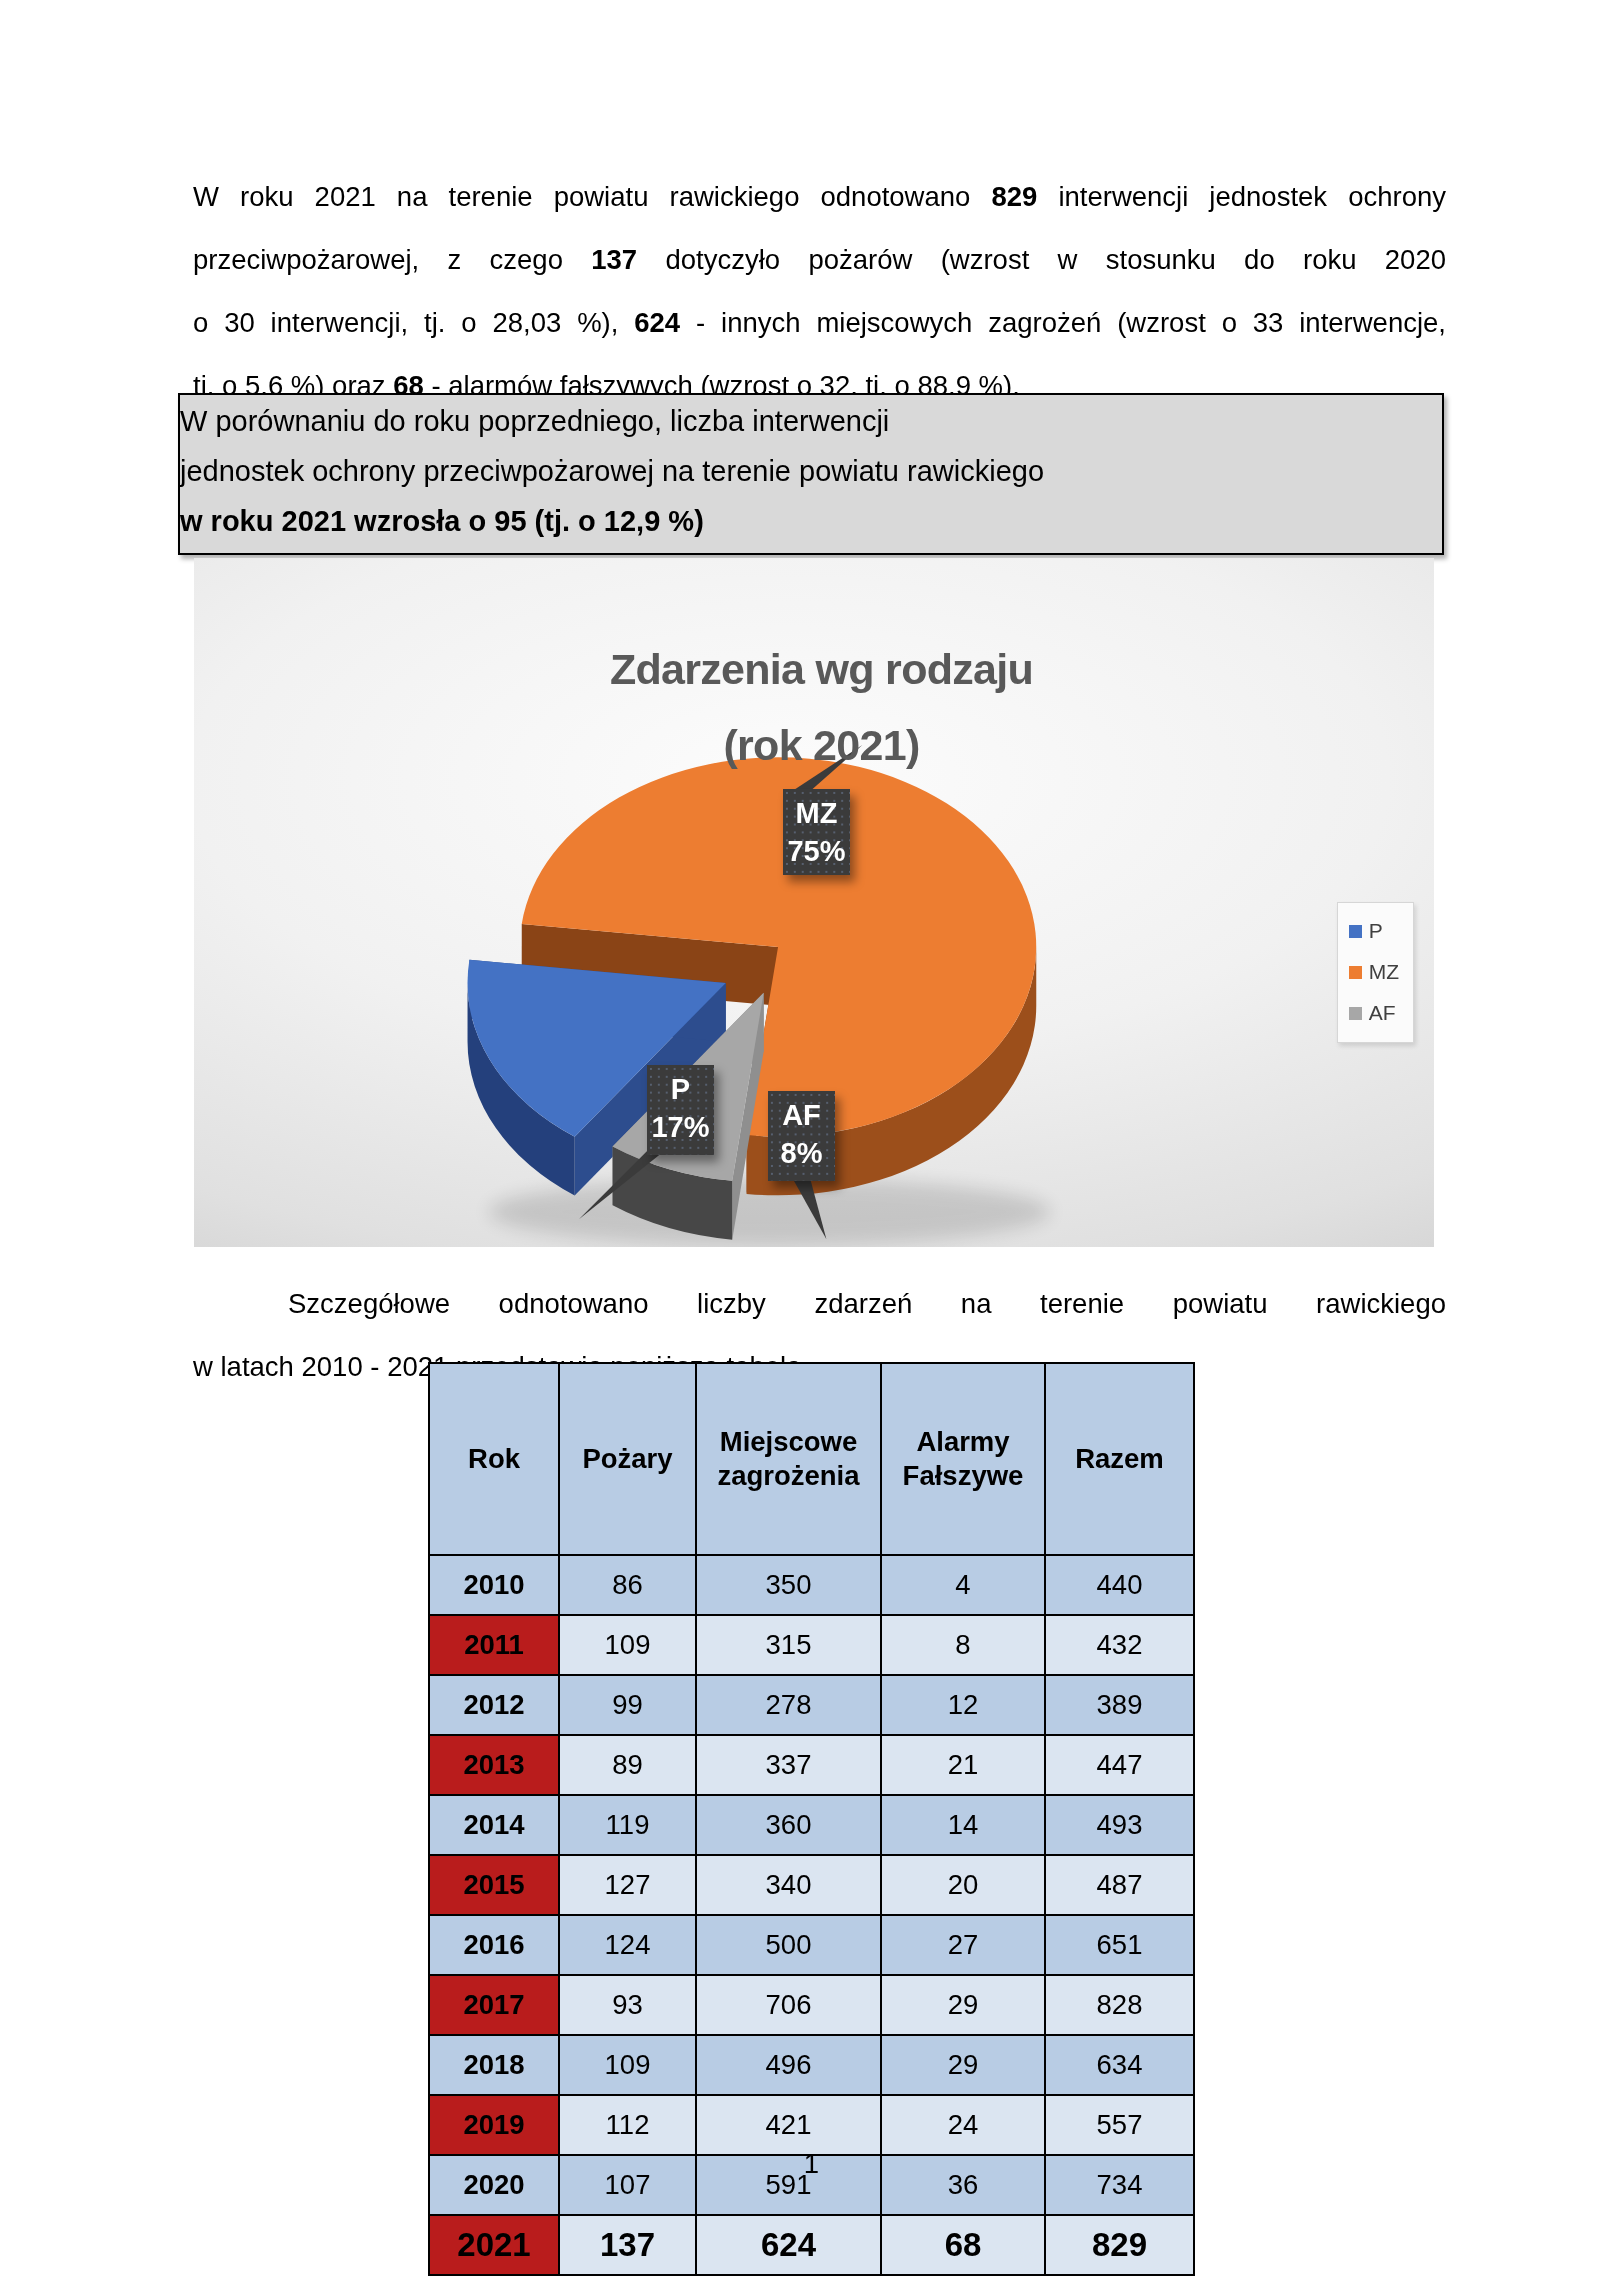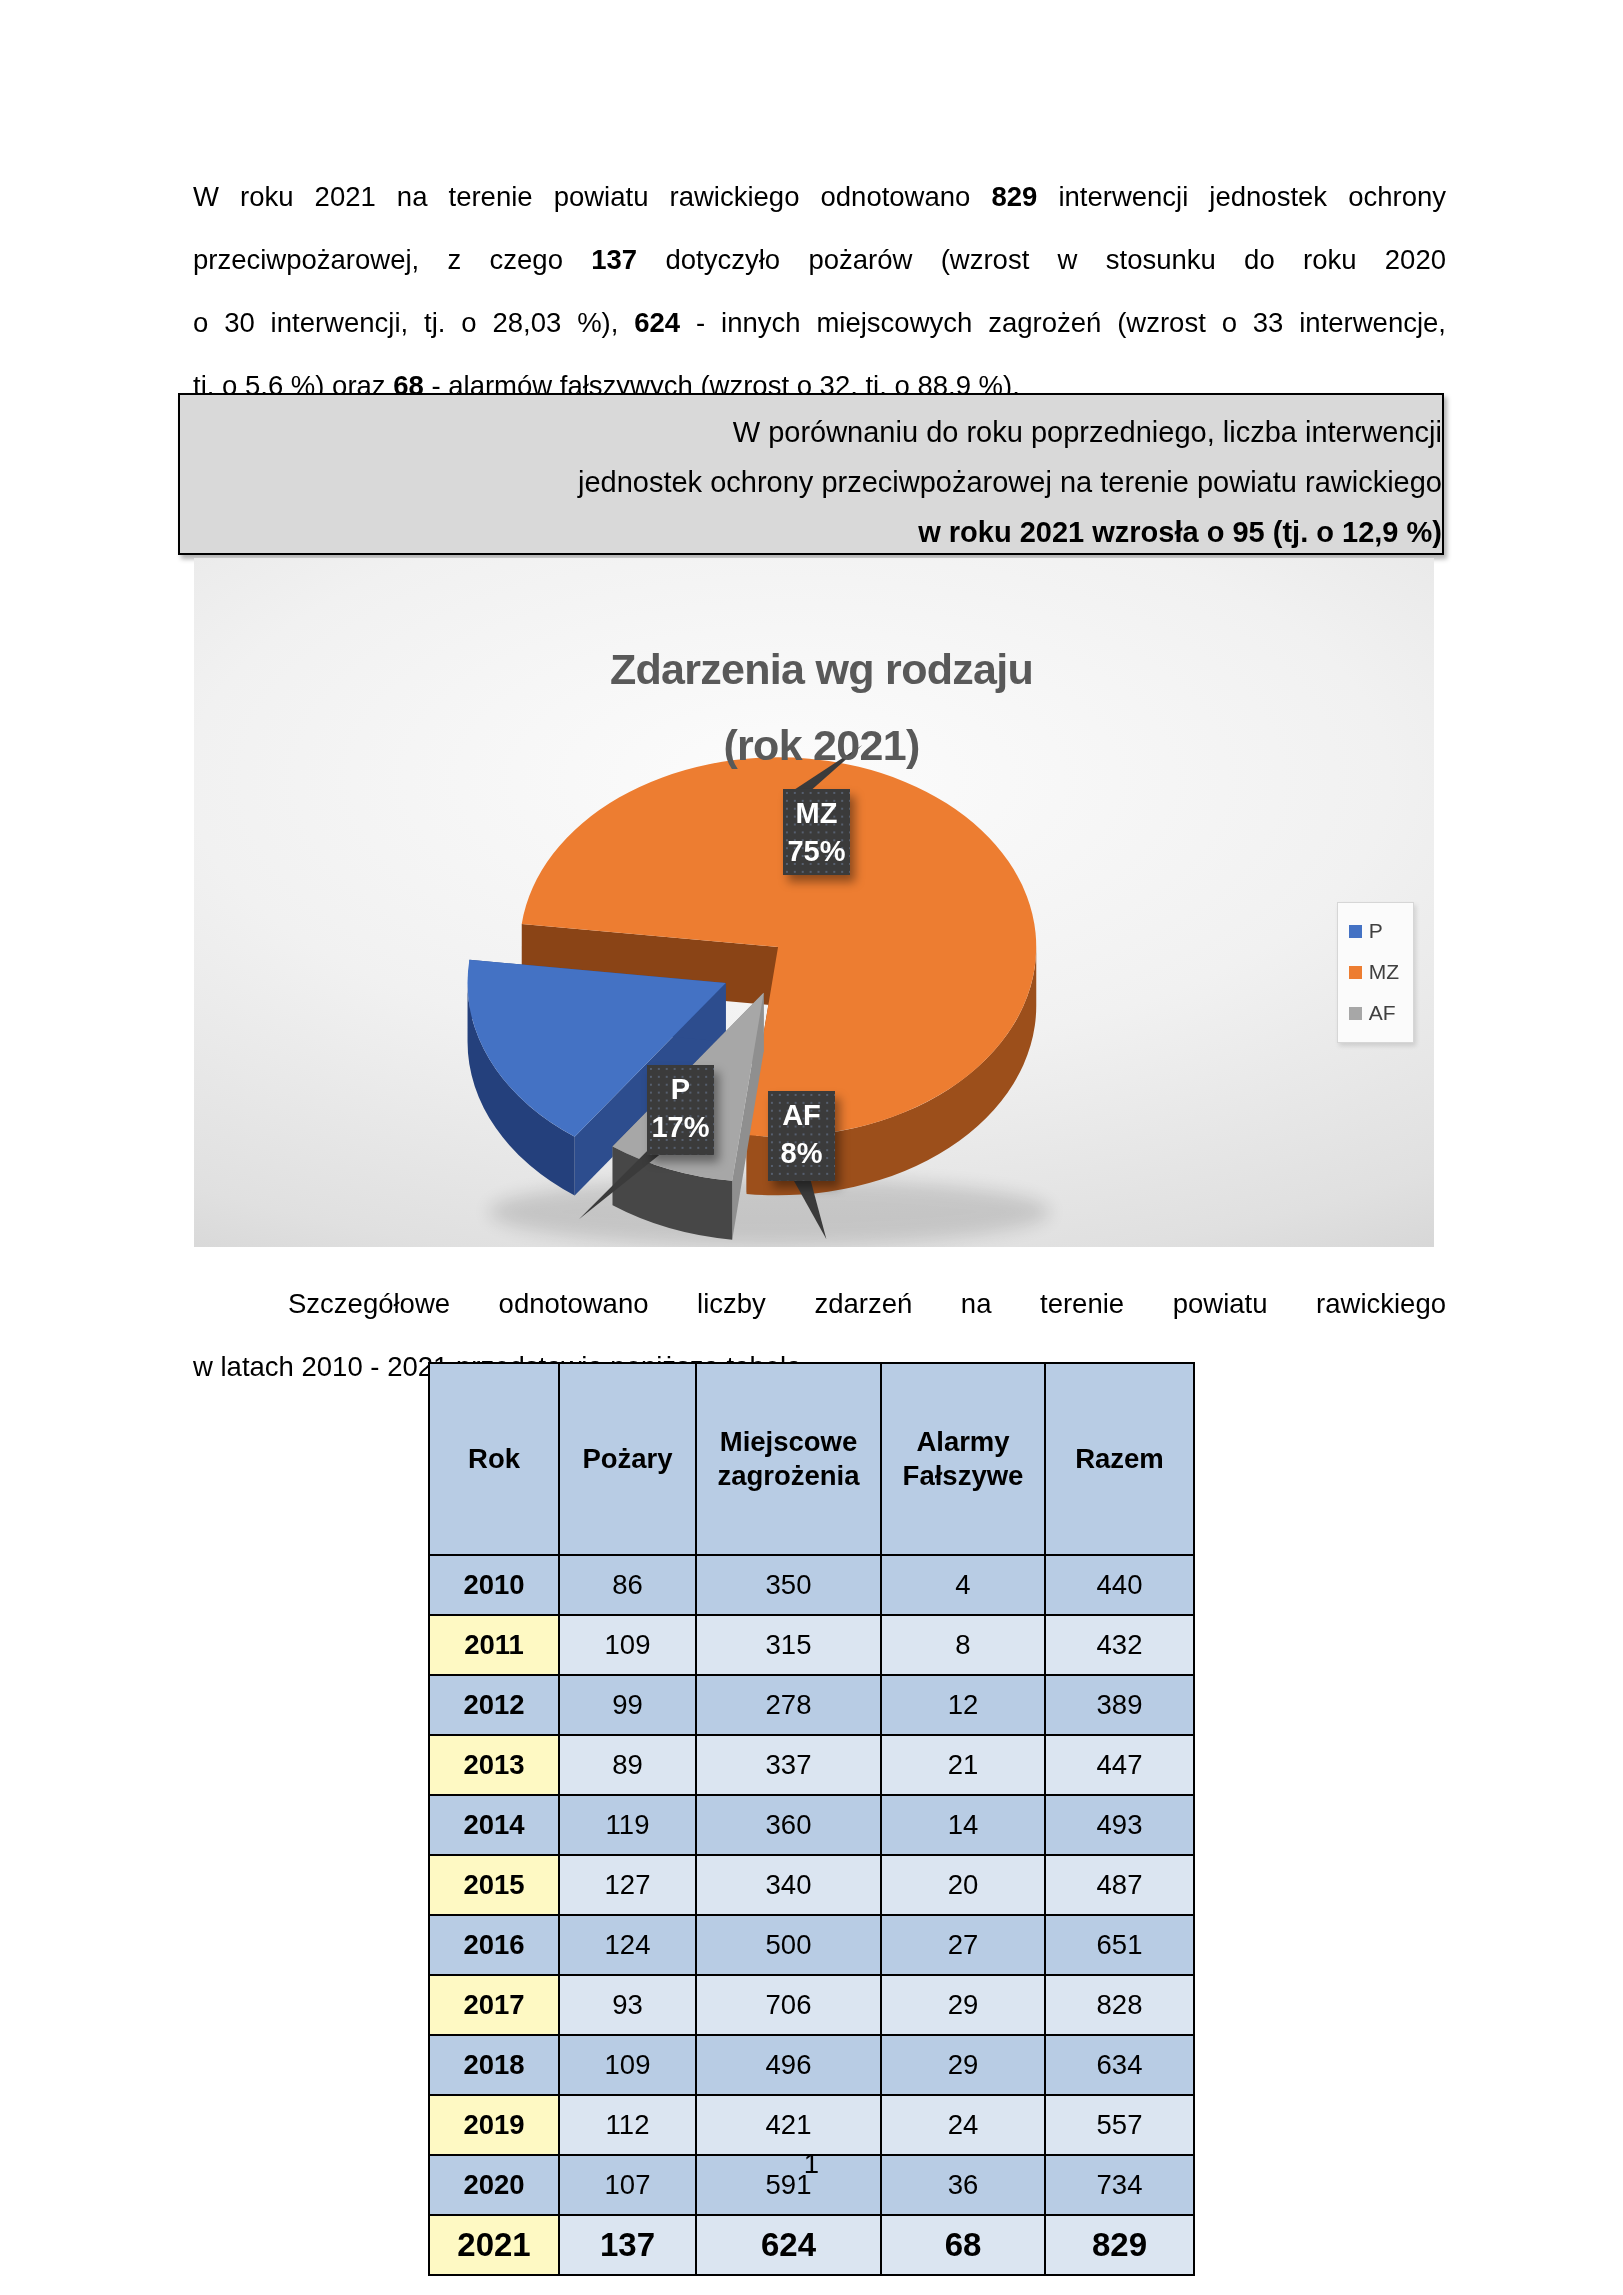--- a/index.html
+++ b/index.html
@@ -11,23 +11,23 @@
   
   .para1 { position:absolute; left:193px; top:165px; width:1253px; font-size:27.5px; }
   .para1 .pline { height:63px; line-height:63px; text-align:justify; text-align-last:justify; white-space:nowrap; }
   .para1 .pline.last { text-align-last:left; }
   .para1 b { font-weight:bold; }
 
   
   .graybox {
     position:absolute; left:178px; top:393px; width:1266px; height:162px;
     background:#d9d9d9; border:2.6px solid #000;
-    text-align:right; font-size:29px;
+    text-align:left; font-size:29px;
     box-shadow:3.3px 3.9px 4.6px rgba(0,0,0,0.30);
-    padding-top:12px;
+    padding-top:1px;
   }
   .graybox .gline { line-height:50px; }
   .graybox .gline.bold { font-weight:bold; }
 
   
   .chart-panel {
     position:absolute; left:194px; top:558px; width:1240px; height:689px;
     background:radial-gradient(ellipse 115% 95% at 48% 32%, #fcfcfc 0%, #f1f1f1 42%, #e0e0e0 75%, #c9c9c9 100%);
     overflow:hidden;
   }
@@ -71,21 +71,21 @@
   table.stats th, table.stats td {
     border-style:solid; border-color:#000; border-width:2.6px 2px;
     text-align:center; vertical-align:middle; padding:0;
   }
   table.stats { border:2.6px solid #000; }
   table.stats thead th { height:192px; background:#b8cce4; font-weight:bold; line-height:34px; }
   table.stats tbody td { height:60px; }
   table.stats td.year { background:#b8cce4; font-weight:bold; }
   table.stats tr.dark td { background:#b8cce4; }
   table.stats tr.light td { background:#dbe5f1; }
-  table.stats tr.light td.year { background:#fef9c3; }
+  table.stats tr.light td.year { background:#b91c1c; }
   table.stats tr.total td { font-weight:bold; font-size:33px;margin-top:44px; }
 
   
   .page-number { position:absolute; left:0; right:0; top:2148px; text-align:center; font-size:27.5px; }
 </style>
 </head>
 <body>
 
 <div class="para1" id="para1">
     <div class="pline"><span>W roku 2021 na terenie powiatu rawickiego odnotowano </span><b>829</b><span> interwencji jednostek ochrony</span></div>

